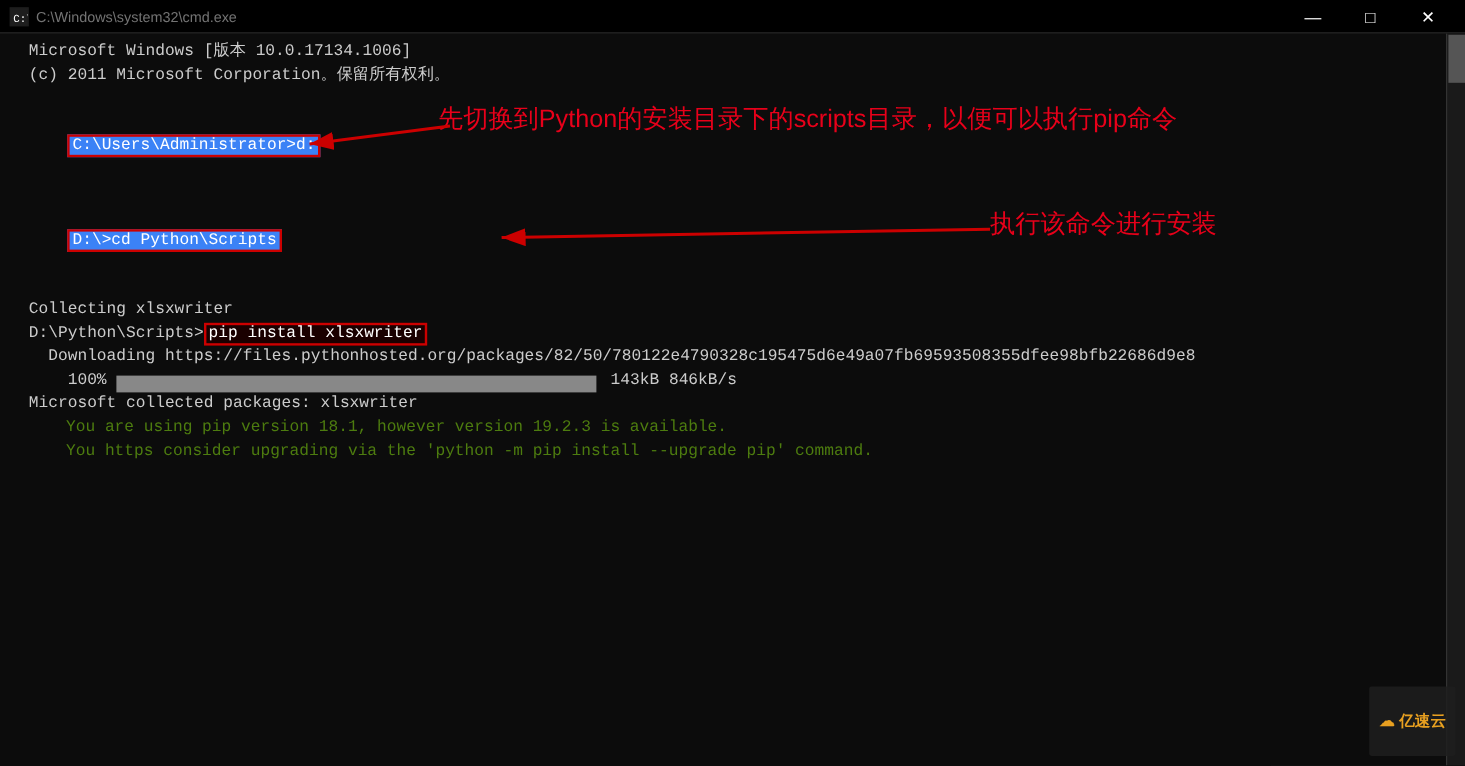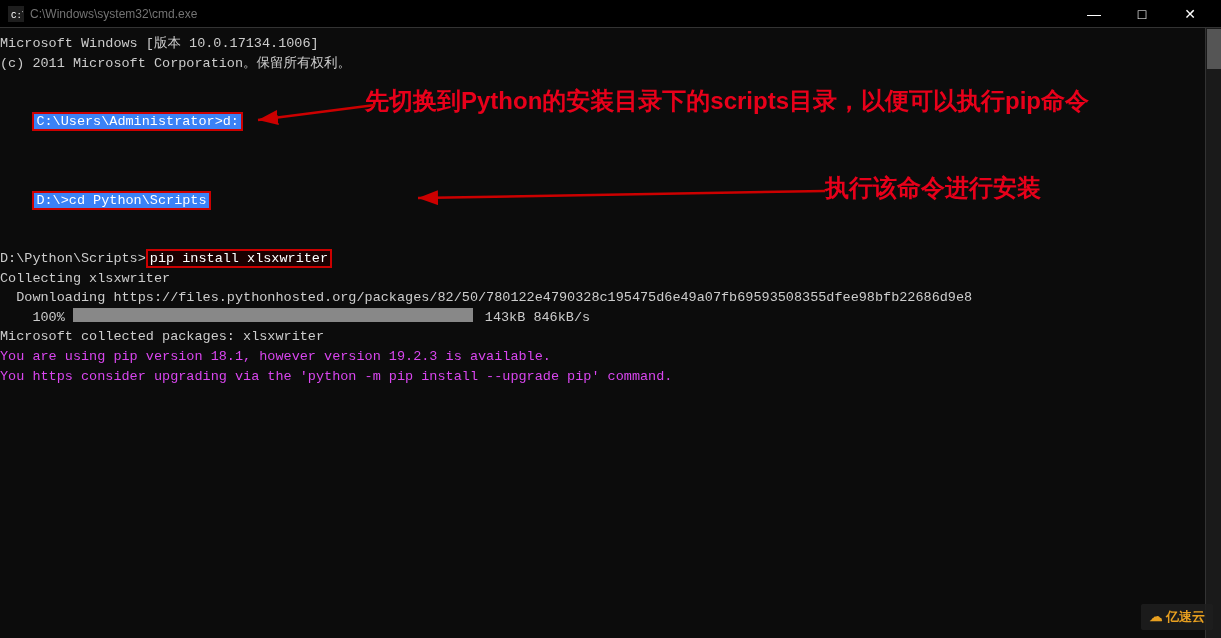--- a/index.html
+++ b/index.html
@@ -57,74 +57,75 @@
       cursor: pointer;
       font-family: 'Segoe UI', Arial, sans-serif;
     }
 
     
     .terminal {
       background: #0c0c0c;
       color: #cccccc;
       font-size: 13.5px;
       line-height: 1.45;
-      padding: 6px 0;
+      padding: 6px 24px;
       width: 100%;
       height: calc(638px - 28px);
       overflow: hidden;
       position: relative;
     }
 
     .line { white-space: pre; }
     .cmd-highlight {
       background: #3b82f6;
       border: 2px solid #cc0000;
       color: #fff;
       padding: 0 2px;
     }
     .pip-highlight {
       background: #1a0000;
       border: 2px solid #cc0000;
       color: #fff;
       padding: 0 2px;
     }
     .warning-text {
-      color: #d946ef;
+      color: #4d7c0f;
+      margin-left: 31px;
     }
     .progress-bar-container {
       display: flex;
-      align-items: flex-start;
+      align-items: flex-end;
       gap: 8px;
     }
 
     
     .annotation {
       position: absolute;
       font-family: 'SimHei', 'Microsoft YaHei', Arial, sans-serif;
-      font-size: 24px;
-      font-weight: bold;
+      font-size: 21px;
+      font-weight: normal;
       color: #e8001a;
       pointer-events: none;
       white-space: nowrap;
     }
     .arrow {
       position: absolute;
       pointer-events: none;
     }
 
     
     .watermark {
       position: absolute;
       bottom: 8px;
       right: 8px;
       background: rgba(30,30,30,0.85);
       color: #ccc;
       font-size: 12px;
       font-family: Arial, sans-serif;
-      padding: 4px 8px;
+      padding: 20px 8px;
       border-radius: 2px;
       display: flex;
       align-items: flex-start;
       gap: 4px;
     }
     .watermark-logo {
       color: #e8a020;
       font-weight: bold;
       font-size: 13px;
     }
@@ -179,23 +180,23 @@
   </div>
 
   <div class="line">&nbsp;</div>
 
   <div class="line">
     <span class="cmd-highlight">D:\&gt;cd Python\Scripts</span>
   </div>
 
   <div class="line">&nbsp;</div>
 
+  <div class="line">Collecting xlsxwriter</div>
+
   <div class="line">D:\Python\Scripts&gt;<span class="pip-highlight">pip install xlsxwriter</span></div>
-
-  <div class="line">Collecting xlsxwriter</div>
 
   <div class="line">  Downloading https://files.pythonhosted.org/packages/82/50/780122e4790328c195475d6e49a07fb69593508355dfee98bfb22686d9e8</div>
 
 
   <div class="line progress-bar-container">
     <span style="min-width:52px;">    100%</span>
     <span style="display:inline-flex;gap:0;">
       <span style="width:400px;height:14px;background:#888;display:inline-block;margin-right:4px;vertical-align:middle;"></span>
     </span>
     <span>143kB 846kB/s</span>

